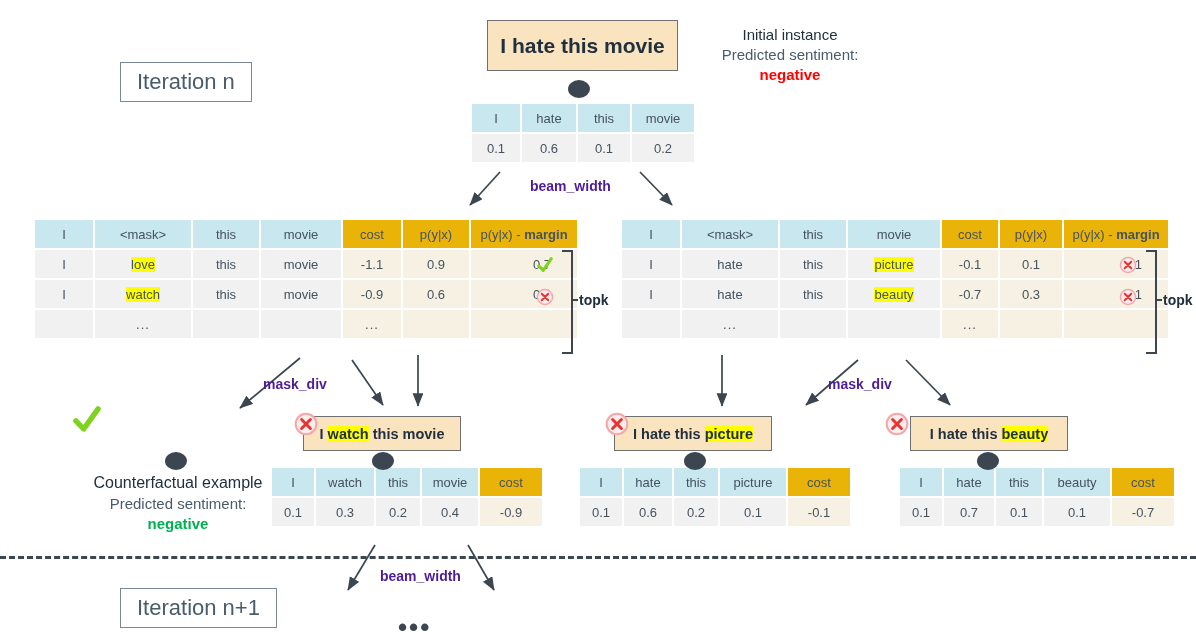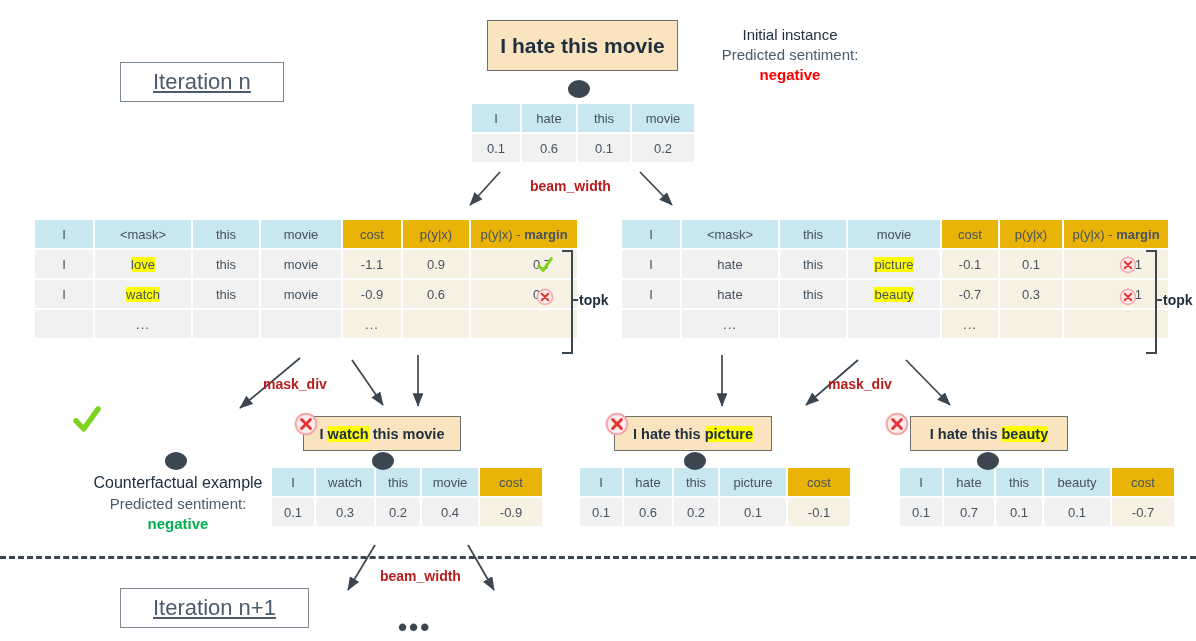--- a/index.html
+++ b/index.html
@@ -13,24 +13,23 @@
   }
   .stage{position:absolute;left:0;top:0;width:1196px;height:641px;}
   .abs{position:absolute;}
 
   
   .iter-chip{
     border:1px solid #7a8794;
     background:#fff;
     color:#4a5b6b;
     font-size:22px;
-    padding:8px 32px;
+    padding:8px 16px;
     line-height:1;
     white-space:nowrap;
-    text-decoration:underline;
   }
 
   
   .sent-box{
     background:#fae3bf;
     border:1px solid #6f6f6f;
     color:#20303f;
     font-weight:bold;
     display:flex;align-items:center;justify-content:center;
     box-sizing:border-box;
@@ -79,21 +78,21 @@
     border-left:none;
     width:9px;
   }
   .bracket-tick{
     position:absolute;
     height:2px;width:7px;background:#3b4651;
   }
   .topk-lbl{position:absolute;font-size:14px;font-weight:bold;color:#20303f;}
 
   
-  .lbl-bold{font-weight:bold;font-size:14px;color:#b91c1c;white-space:nowrap;}
+  .lbl-bold{font-weight:bold;font-size:14px;color:#4c1d95;white-space:nowrap;}
   .lbl-plain{font-size:15px;color:#4a5b6b;white-space:nowrap;}
   .lbl-title{font-weight:normal;font-size:15px;color:#20303f;white-space:nowrap;}
   .neg{color:#ff0000;font-weight:bold;font-size:15px;}
   .pos{color:#00b050;font-weight:bold;font-size:15px;}
   .center-txt{text-align:center;}
 
   
   .dashed-sep{
     position:absolute;
     border-top:3px dashed #3b4651;

